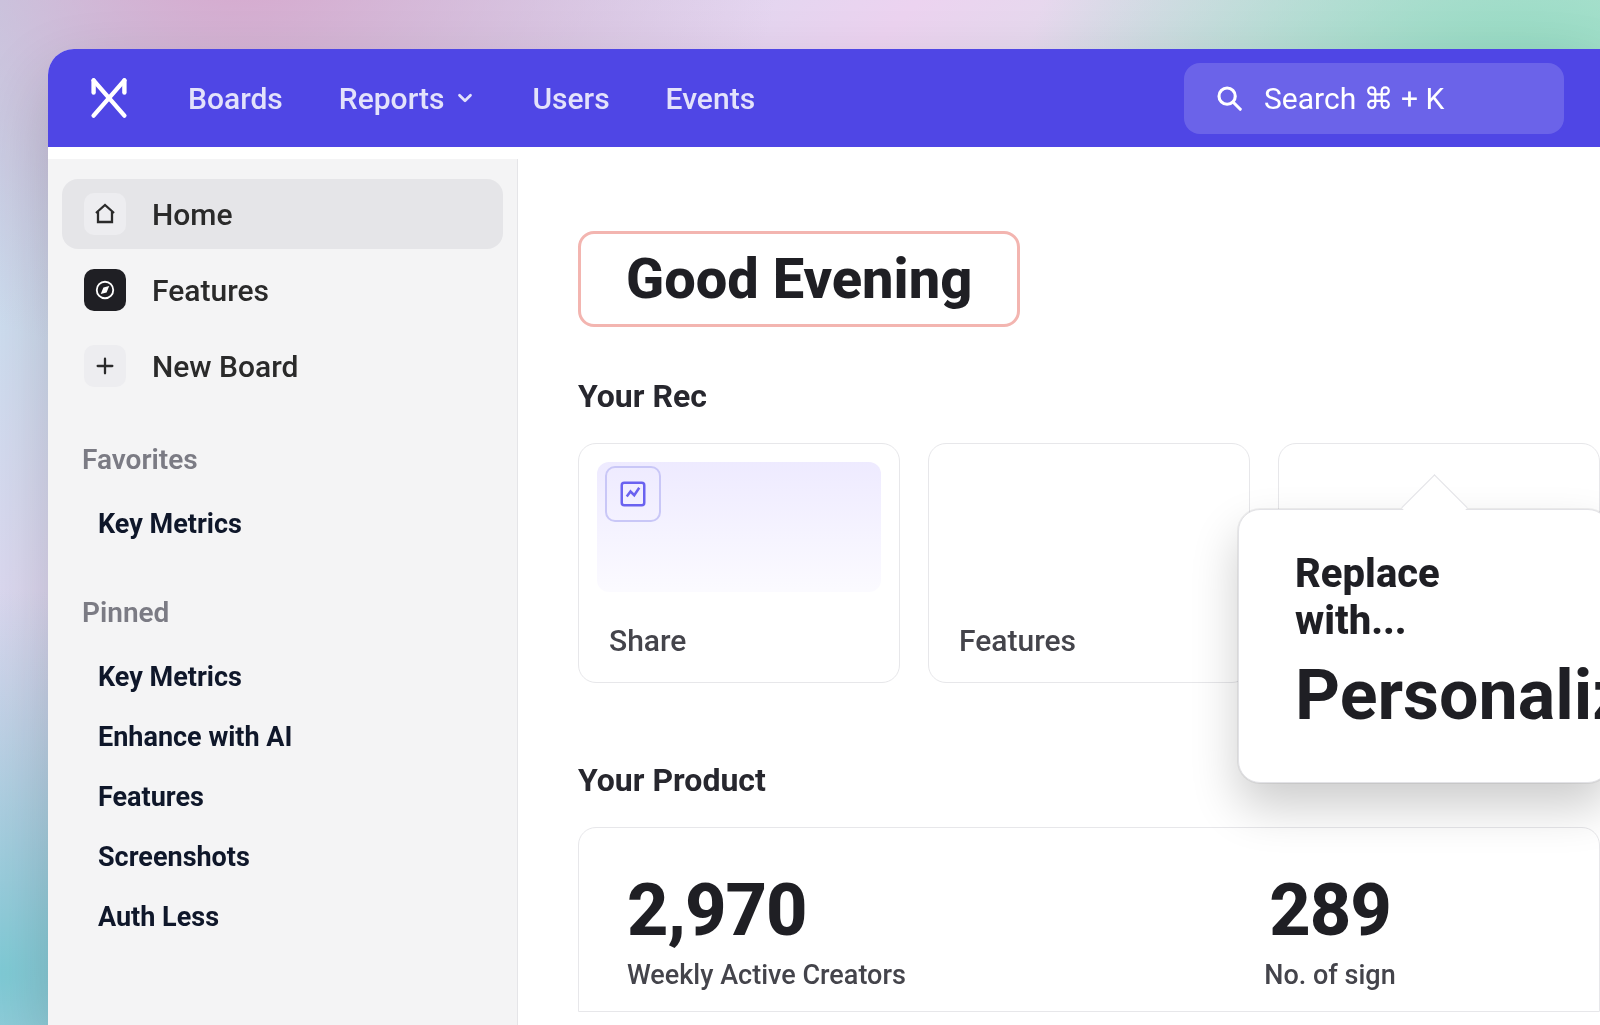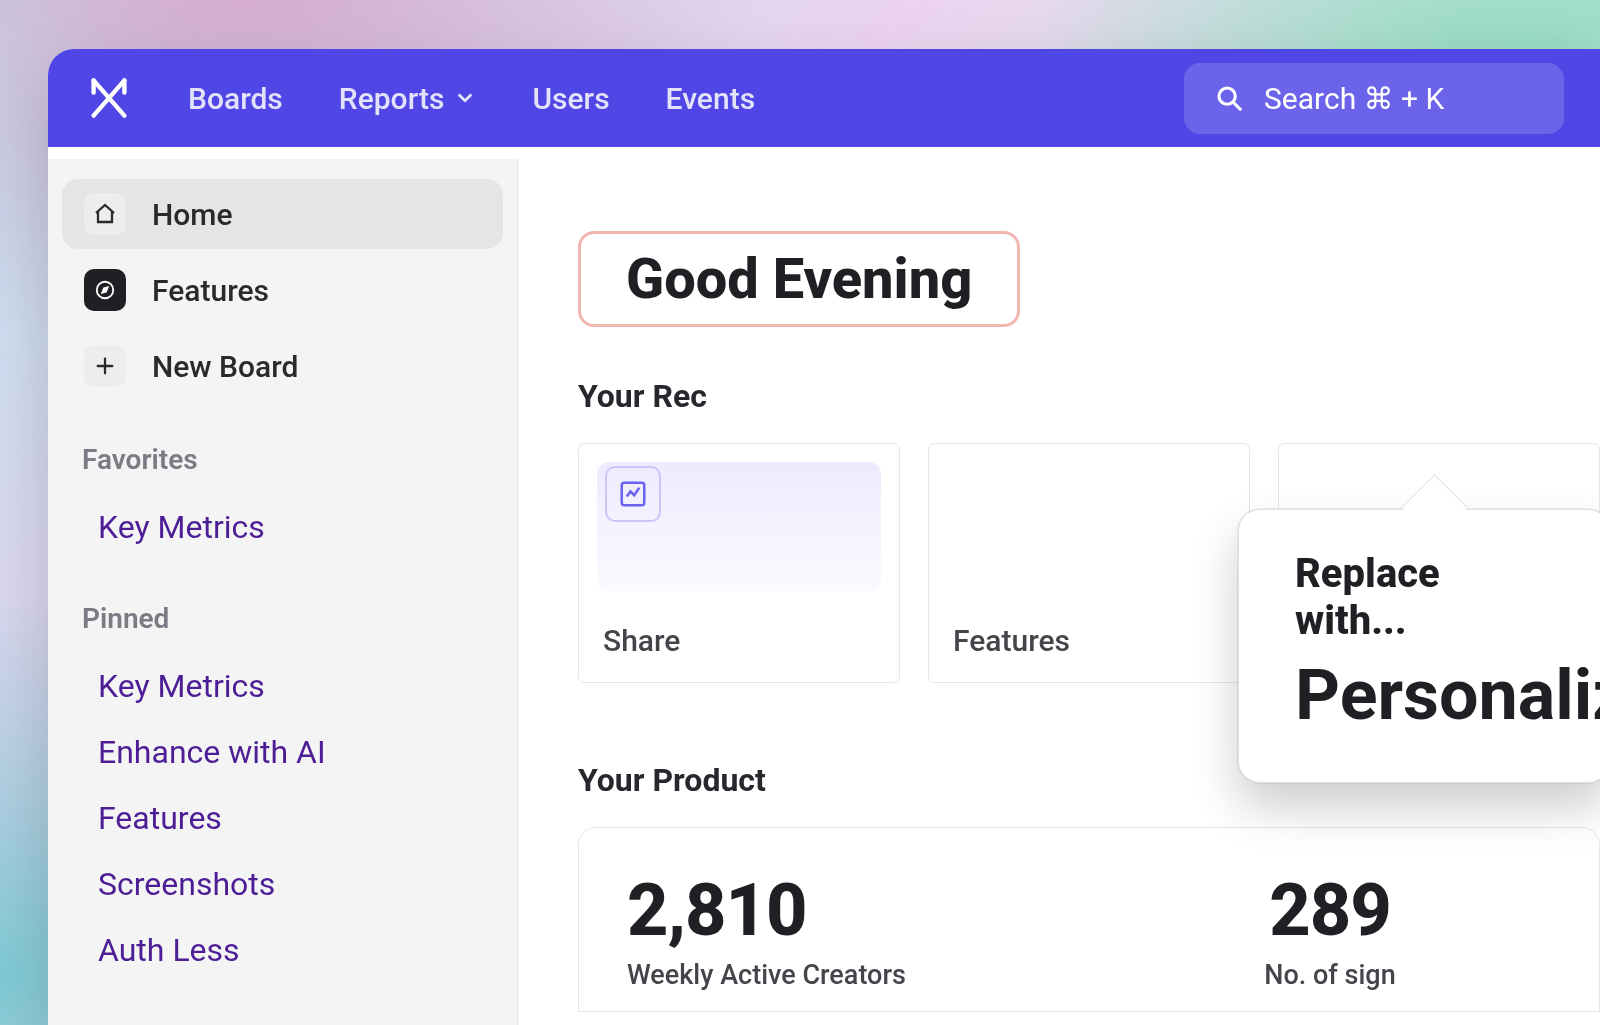--- a/index.html
+++ b/index.html
@@ -43,35 +43,35 @@
     font-size:30px; color:#2a2a2a; font-weight:500;
     cursor:pointer; margin-bottom:6px;
   }
   .side-item.active { background:#e5e5e8; }
   .side-icon {
     width:42px; height:42px; border-radius:10px; background:#ededf0;
     display:flex; align-items:center; justify-content:center;
   }
   .side-section { margin-top:42px; padding:0 20px; }
   .side-section h4 { font-size:28px; color:#7b7b84; font-weight:600; margin-bottom:18px; }
-  .side-link { font-size:32px; color:#4c1d95; font-weight:400; padding:14px 16px; cursor:pointer; }
+  .side-link { font-size:27px; color:#0f172a; font-weight:700; padding:14px 16px; cursor:pointer; }
   .main {
     flex:1; padding:72px 0 0 60px; position:relative; overflow:hidden;
   }
   .greeting-box {
     display:inline-block; border:3px solid #f3b5b0; border-radius:16px;
     padding:12px 45px; background:#fff;
   }
   .greeting-box h1 { font-size:56px; font-weight:800; color:#1f1f24; }
   .section { margin-top:50px; }
   .section h3 { font-size:32px; color:#27272e; font-weight:700; }
   .cards-row { display:flex; gap:28px; margin-top:28px; }
   .card {
-    width:425px; height:240px; border:1.5px solid #e7e7ea; border-radius:6px;
-    padding:24px 24px; display:flex; flex-direction:column; justify-content:flex-end;
+    width:425px; height:240px; border:1.5px solid #e7e7ea; border-radius:18px;
+    padding:24px 30px; display:flex; flex-direction:column; justify-content:flex-end;
     position:relative;
   }
   .card .thumb {
     position:absolute; top:22px; left:26px; width:56px; height:56px;
     border:2px solid #c9c7f7; border-radius:10px; display:flex; align-items:center; justify-content:center;
     color:#6a62f0;
   }
   .card .overlay {
     position:absolute; left:18px; right:18px; top:18px; height:130px;
     border-radius:12px;
@@ -211,21 +211,21 @@
           <div class="card">
             <div class="card-title">Screensh</div>
           </div>
         </div>
       </div>
 
       <div class="section" style="margin-top:78px">
         <h3>Your Product</h3>
         <div class="metric-row">
           <div class="metric">
-            <div class="value">2,810</div>
+            <div class="value">2,970</div>
             <div class="label">Weekly Active Creators</div>
           </div>
           <div class="metric right">
             <div class="value">289</div>
             <div class="label">No. of sign</div>
           </div>
         </div>
       </div>
 
       

